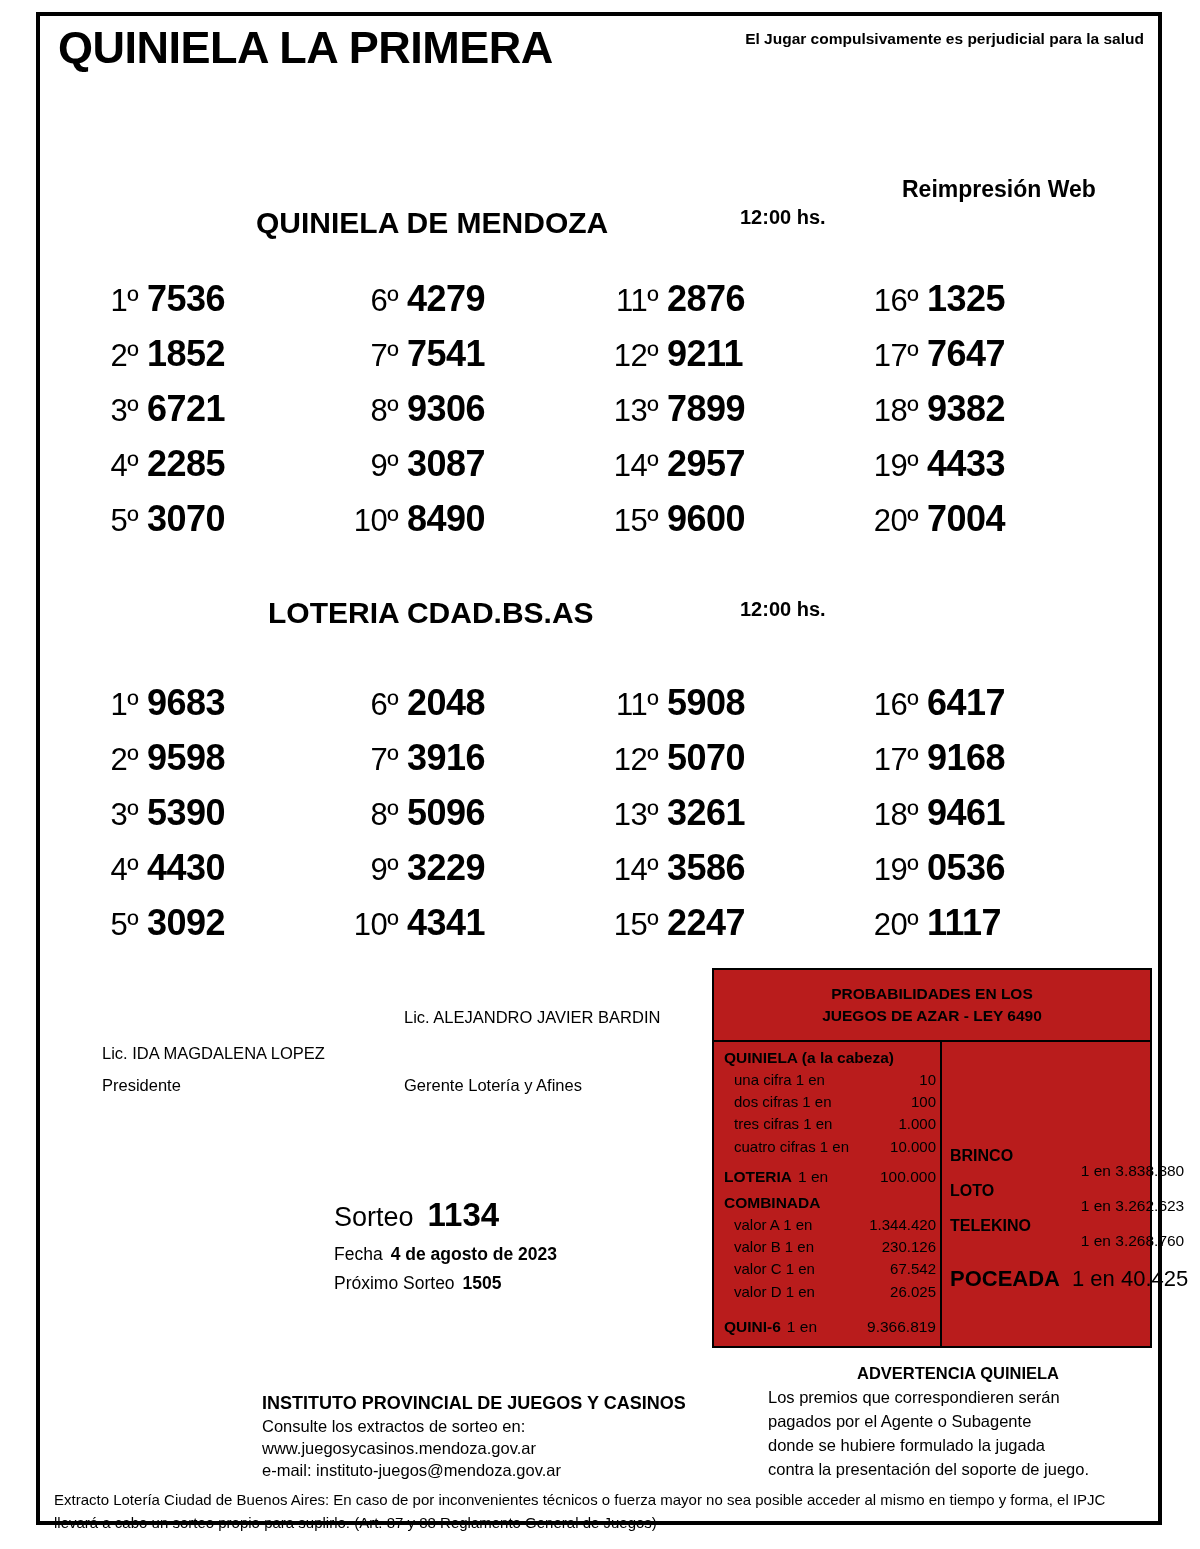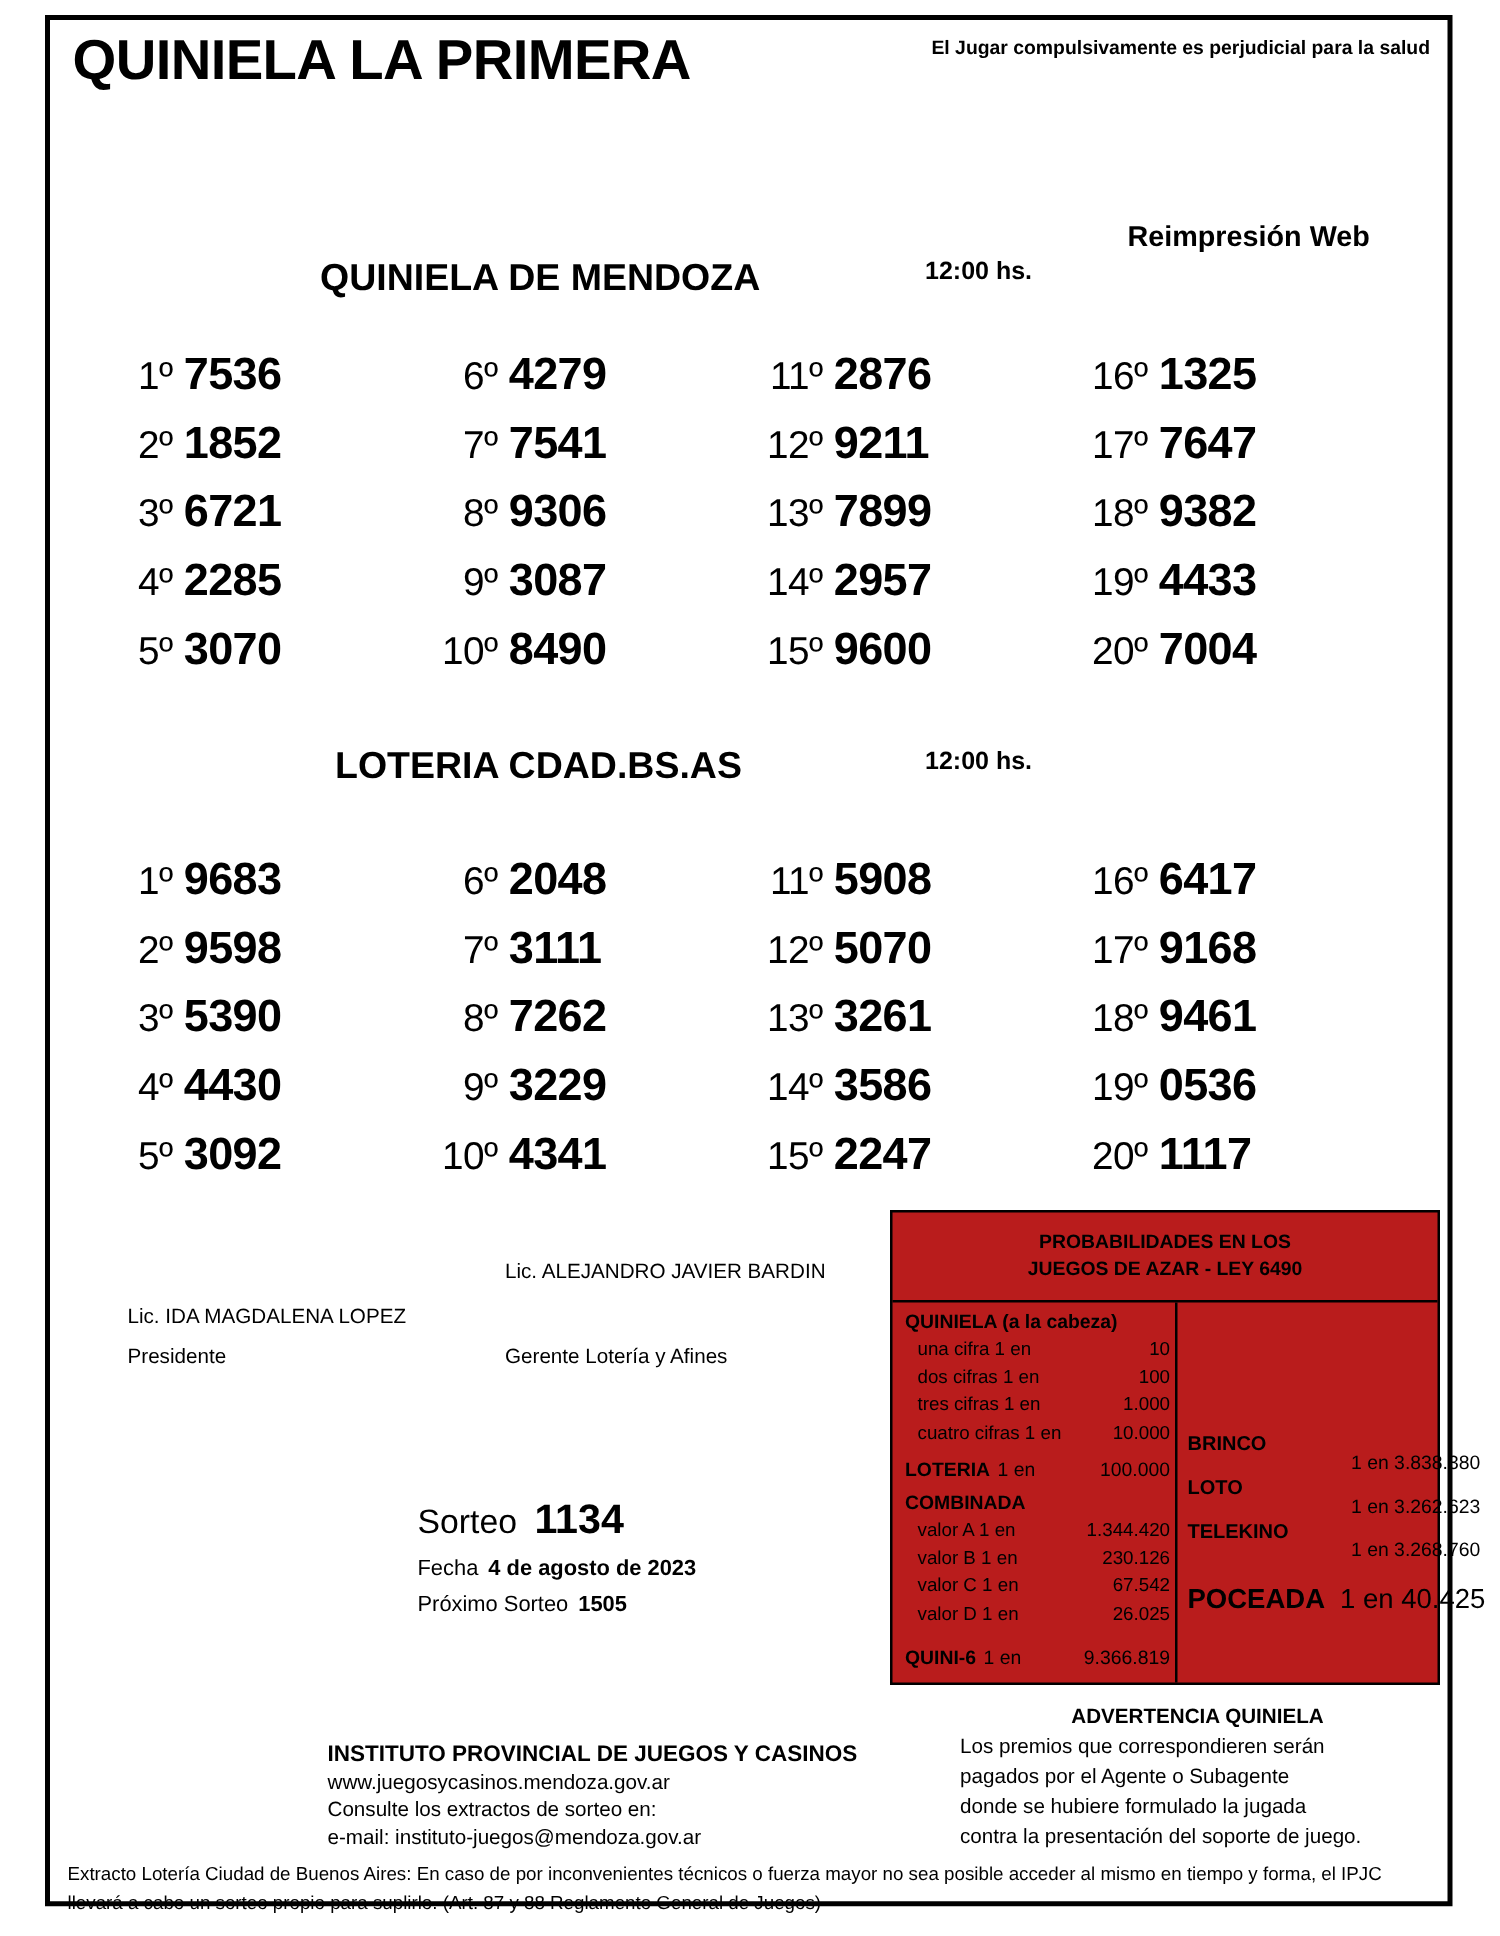--- a/index.html
+++ b/index.html
@@ -385,37 +385,37 @@
         <div class="cell">
           <span class="ord">16º</span>
           <span class="num">6417</span>
         </div>
         <div class="cell">
           <span class="ord">2º</span>
           <span class="num">9598</span>
         </div>
         <div class="cell">
           <span class="ord">7º</span>
-          <span class="num">3111</span>
+          <span class="num">3916</span>
         </div>
         <div class="cell">
           <span class="ord">12º</span>
           <span class="num">5070</span>
         </div>
         <div class="cell">
           <span class="ord">17º</span>
           <span class="num">9168</span>
         </div>
         <div class="cell">
           <span class="ord">3º</span>
           <span class="num">5390</span>
         </div>
         <div class="cell">
           <span class="ord">8º</span>
-          <span class="num">7262</span>
+          <span class="num">5096</span>
         </div>
         <div class="cell">
           <span class="ord">13º</span>
           <span class="num">3261</span>
         </div>
         <div class="cell">
           <span class="ord">18º</span>
           <span class="num">9461</span>
         </div>
         <div class="cell">
@@ -541,22 +541,22 @@
             </div>
         <div class="r-inline">
           <b>POCEADA</b><span>1 en 40.425</span>
         </div>
       </div>
     </div>
   </div>
 
   <div class="inst">
     <div class="inst-title">INSTITUTO PROVINCIAL DE JUEGOS Y CASINOS</div>
+    <div class="inst-line">Consulte los extractos de sorteo en:</div>
     <div class="inst-line">www.juegosycasinos.mendoza.gov.ar</div>
-    <div class="inst-line">Consulte los extractos de sorteo en:</div>
     <div class="inst-line">e-mail:  instituto-juegos@mendoza.gov.ar</div>
   </div>
 
   <div class="adv">
     <div class="adv-title">ADVERTENCIA QUINIELA</div>
     <div class="adv-line">Los premios que correspondieren serán</div>
     <div class="adv-line">pagados por el Agente o Subagente</div>
     <div class="adv-line">donde se hubiere formulado la jugada</div>
     <div class="adv-line">contra la presentación del soporte de juego.</div>
   </div>

